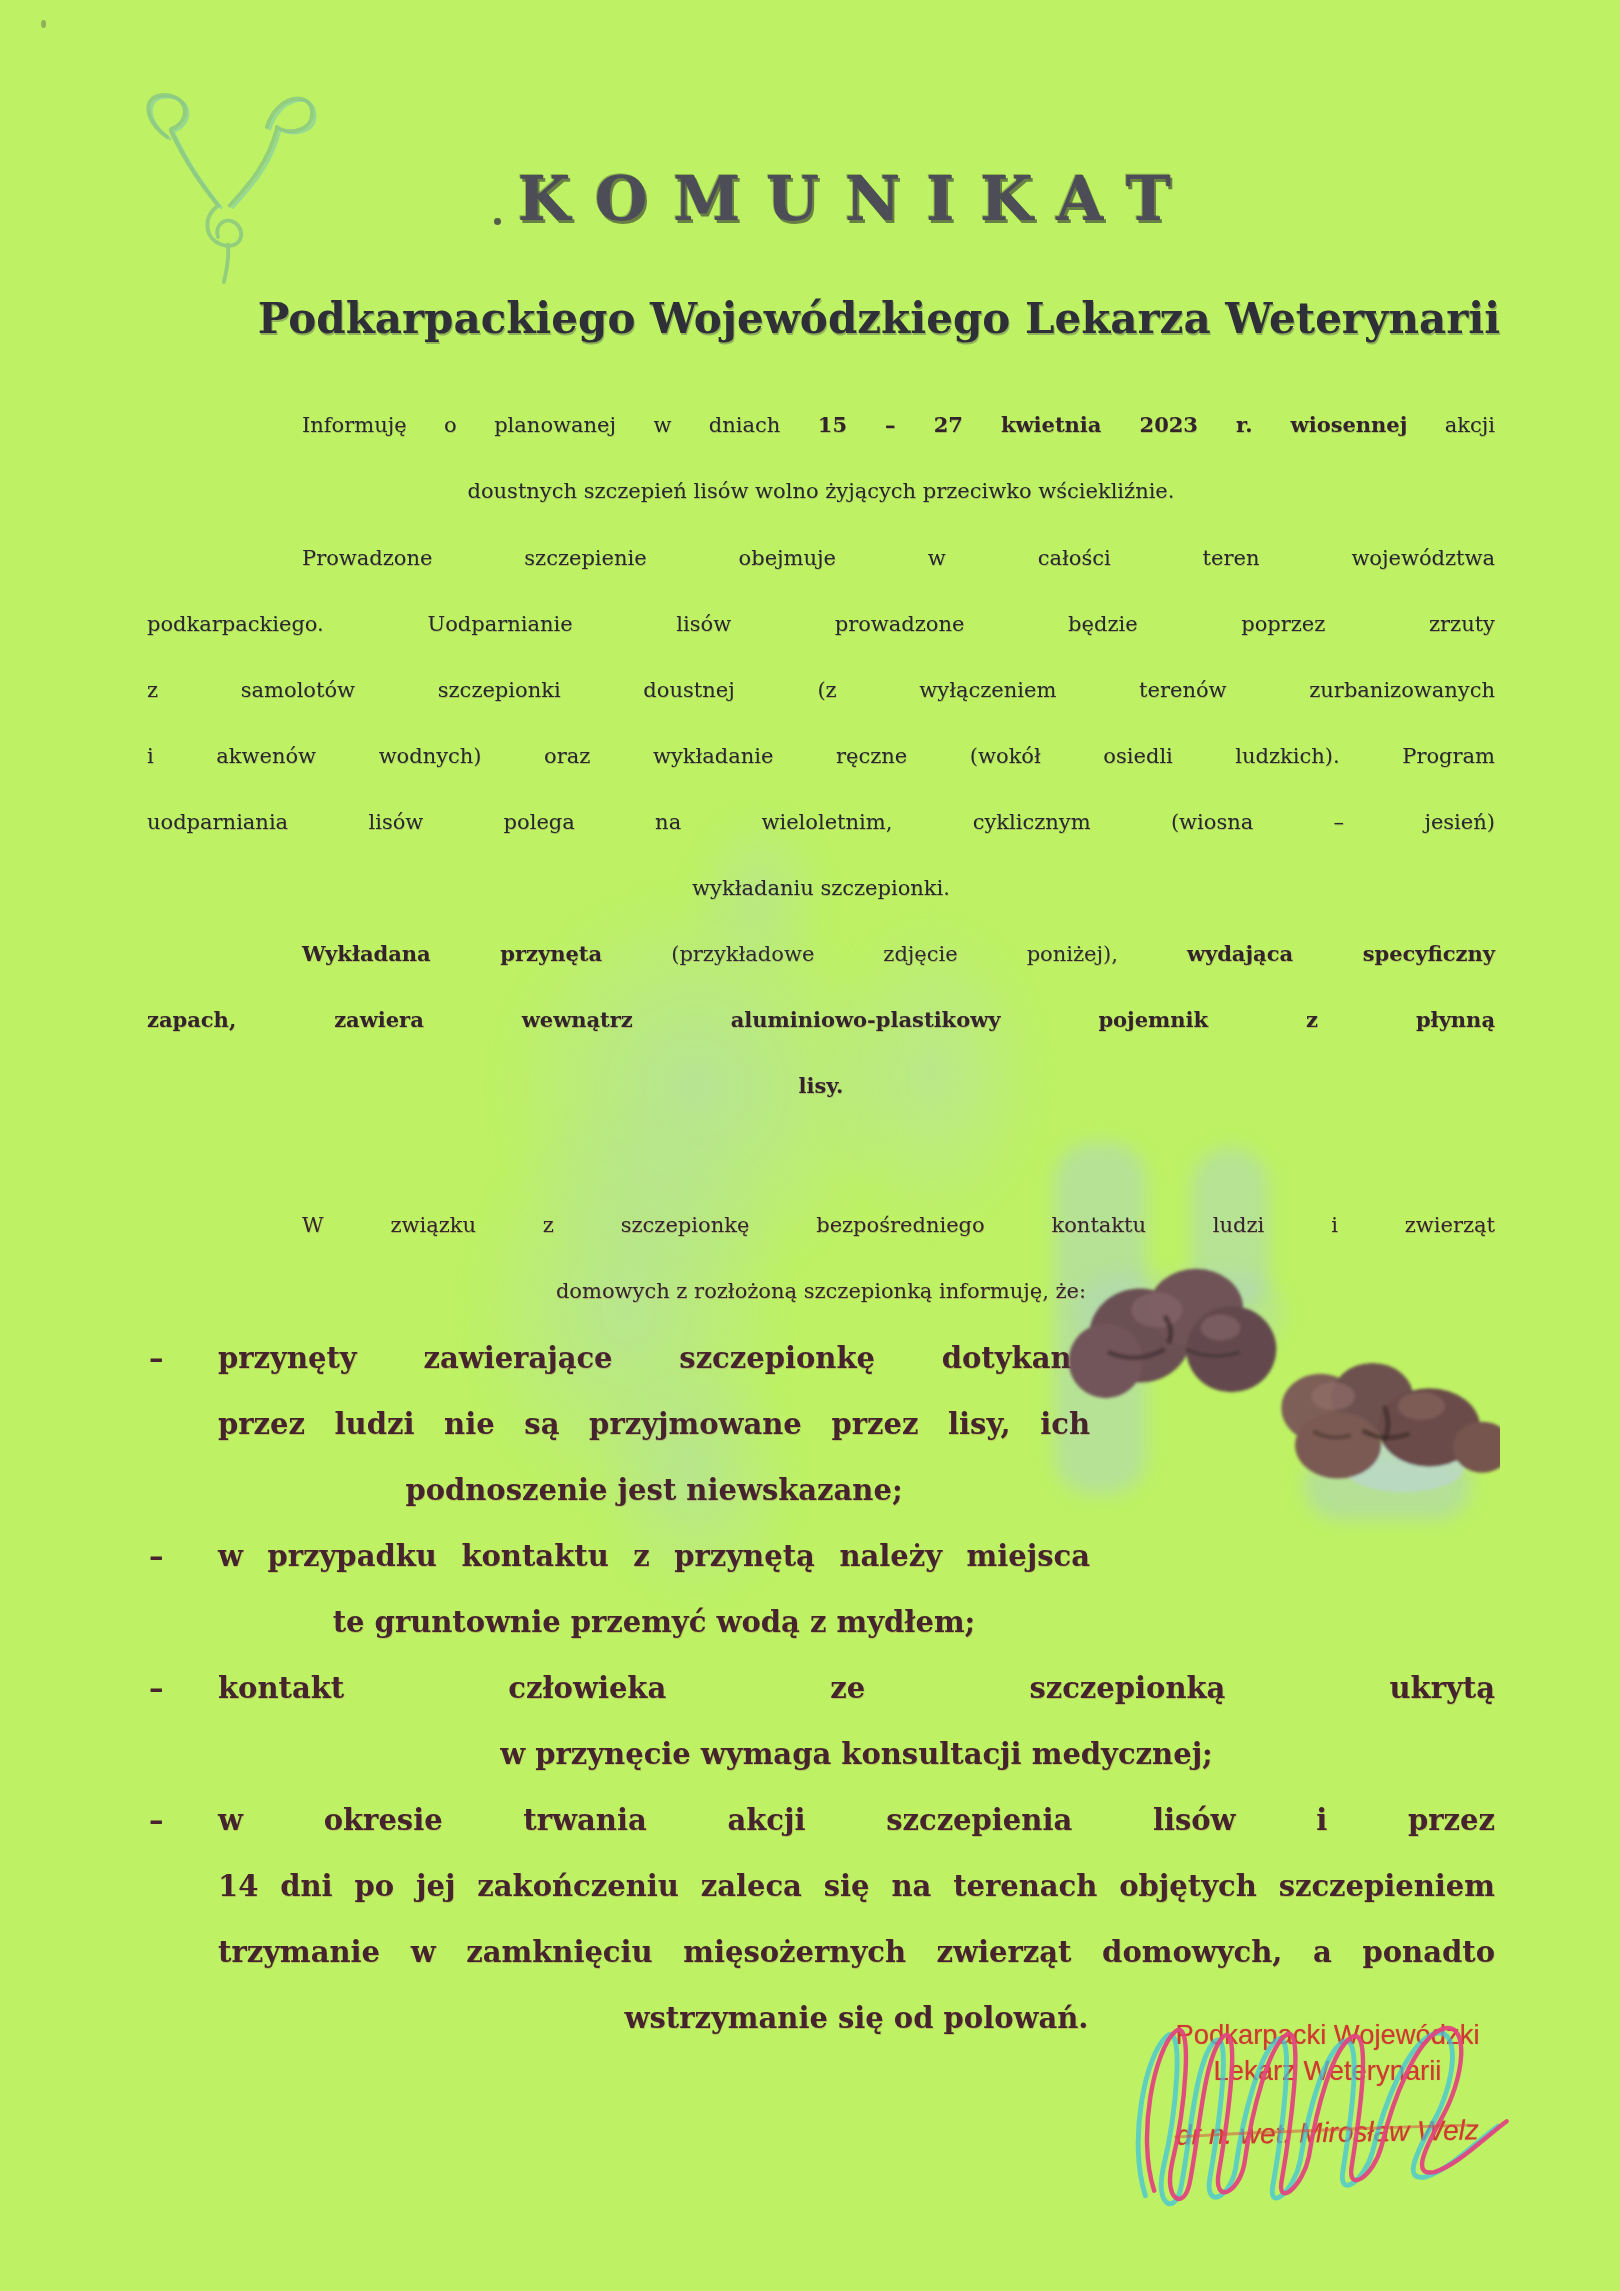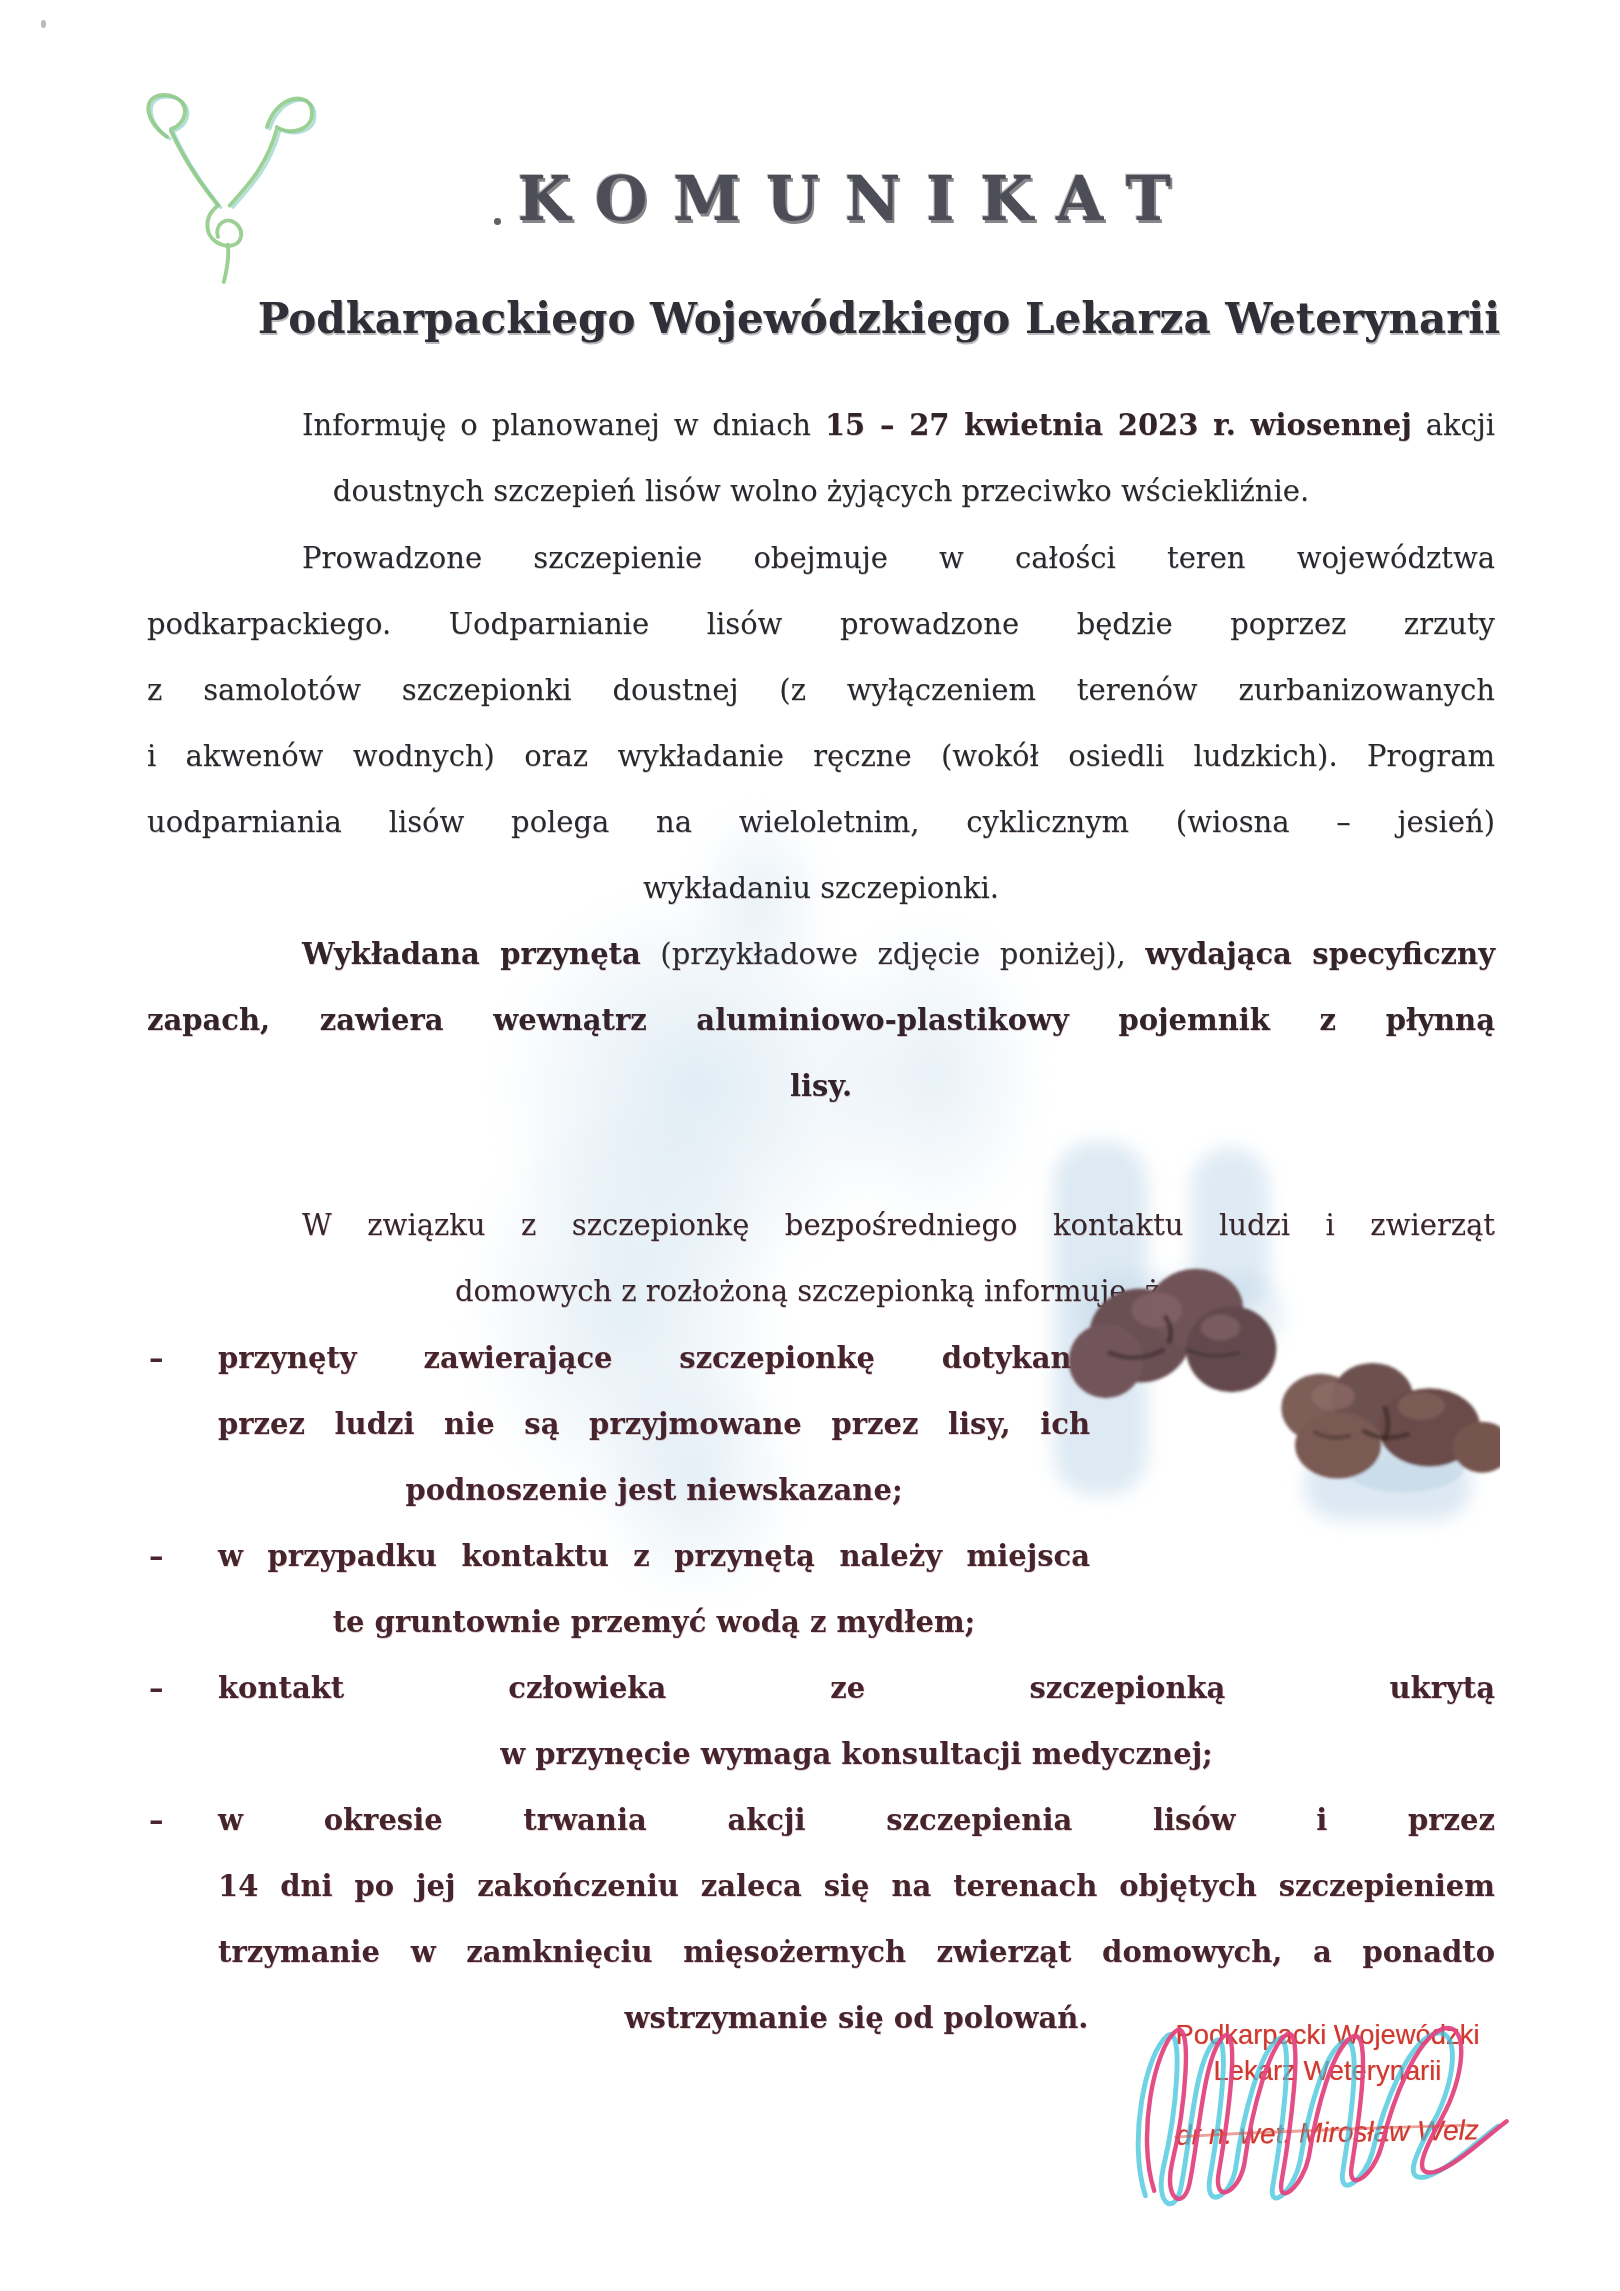--- a/index.html
+++ b/index.html
@@ -1,20 +1,20 @@
 <!DOCTYPE html>
 <html><head>
 <meta charset="utf-8">
 <style>
   html,body{margin:0;padding:0;background:#e8e8e8;}
   .page{
     position:relative;
     width:1620px;height:2292px;
     margin:0 auto;
-    background:#ffffff;
+    background:#bef264;
     overflow:hidden;
     font-family:"DejaVu Serif", "Liberation Serif", serif;
     color:#2a2a30;
   }
   
   .wm{position:absolute;border-radius:50%;filter:blur(8.8px);pointer-events:none;}
   .wm.strip{border-radius:39px;}
   .speck{position:absolute;background:#3a3a42;border-radius:50%;}
   
   .title{
@@ -25,21 +25,21 @@
     text-shadow:2px 2.9px 0 rgba(35,35,42,.55), -1px -1px 0 rgba(35,35,42,.30);
   }
   .subtitle{
     position:absolute;top:294px;left:0;width:1620px;
     text-align:center;transform:translateX(69px);
     font-size:42px;font-weight:bold;
     color:#2f2f38;
     text-shadow:1px 2px 0 rgba(60,60,70,.35);
   }
   
-  .col{position:absolute;left:147px;width:1348px;font-size:29px;line-height:66px;}
+  .col{position:absolute;left:147px;width:1348px;font-size:21px;line-height:66px;}
   .line{white-space:normal;}
   .jl{text-align:justify;text-align-last:justify;-moz-text-align-last:justify;}
   .ll{text-align:center;}
   .indent{text-indent:155px;}
   .b{font-weight:bold;color:#33242b;}
   .p-normal{color:#28282e;text-shadow:0.4px 0.6px 0 rgba(110,70,70,.28);}
   .p-bold{font-weight:bold;color:#33242b;text-shadow:0.5px 0.7px 0 rgba(130,50,60,.25);}
   .p-mid{color:#35262c;text-shadow:0.4px 0.6px 0 rgba(140,60,70,.3);}
   
   .bullets{position:absolute;left:147px;top:1325px;width:1348px;font-size:29px;line-height:66px;}

